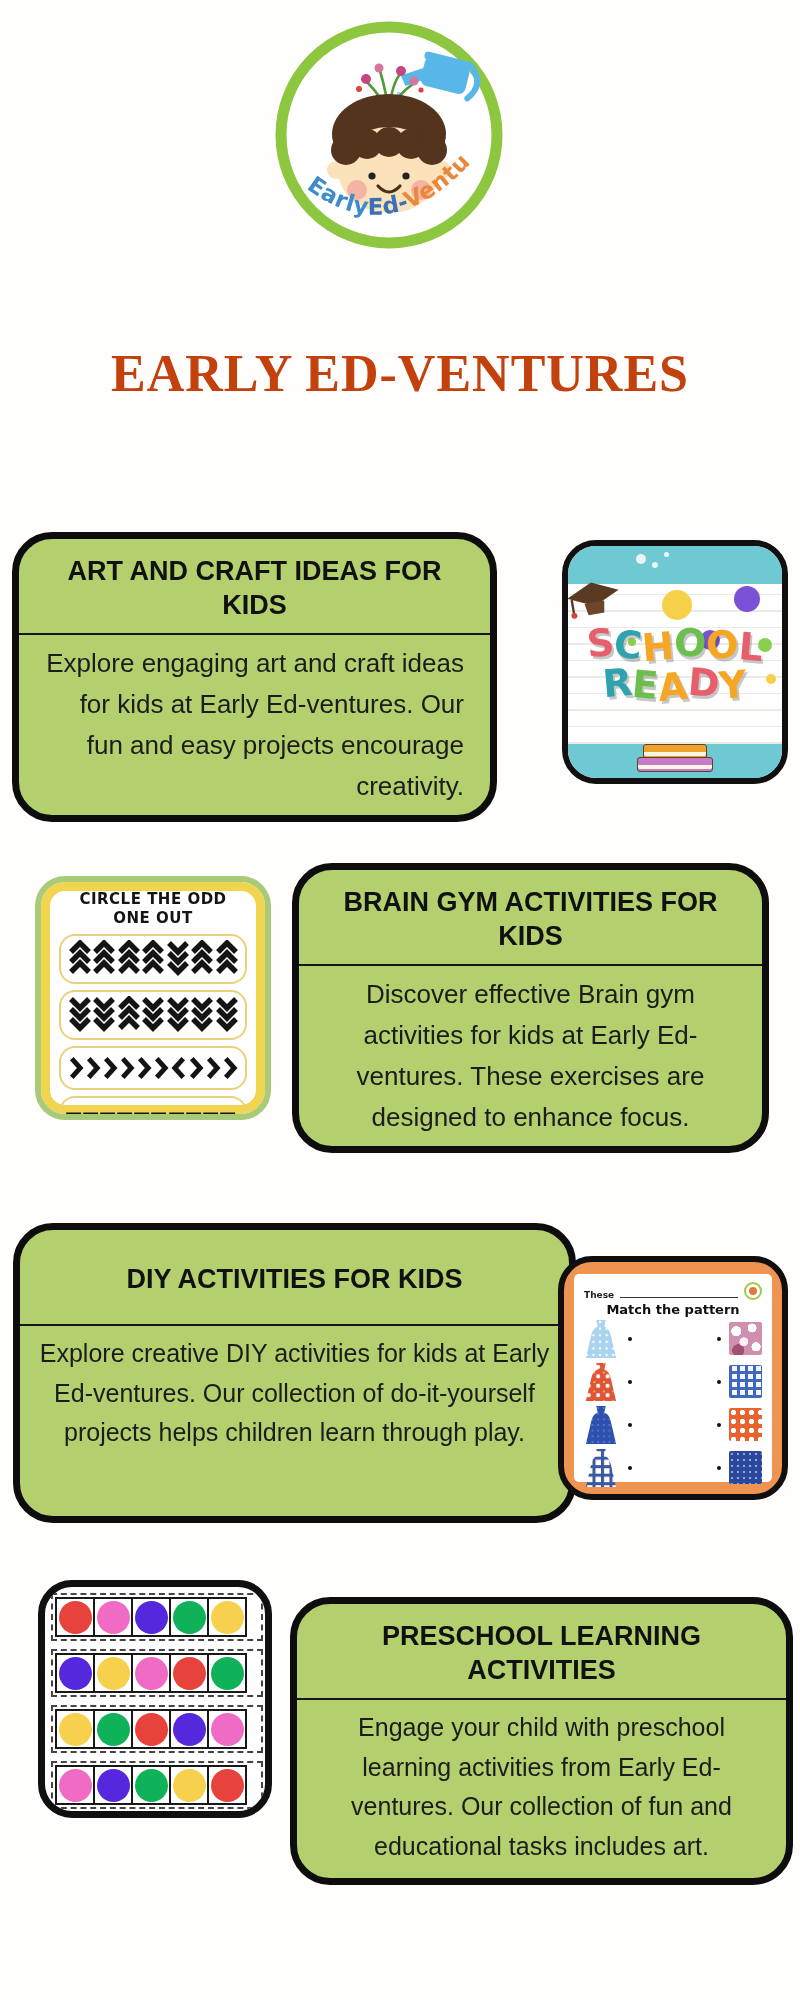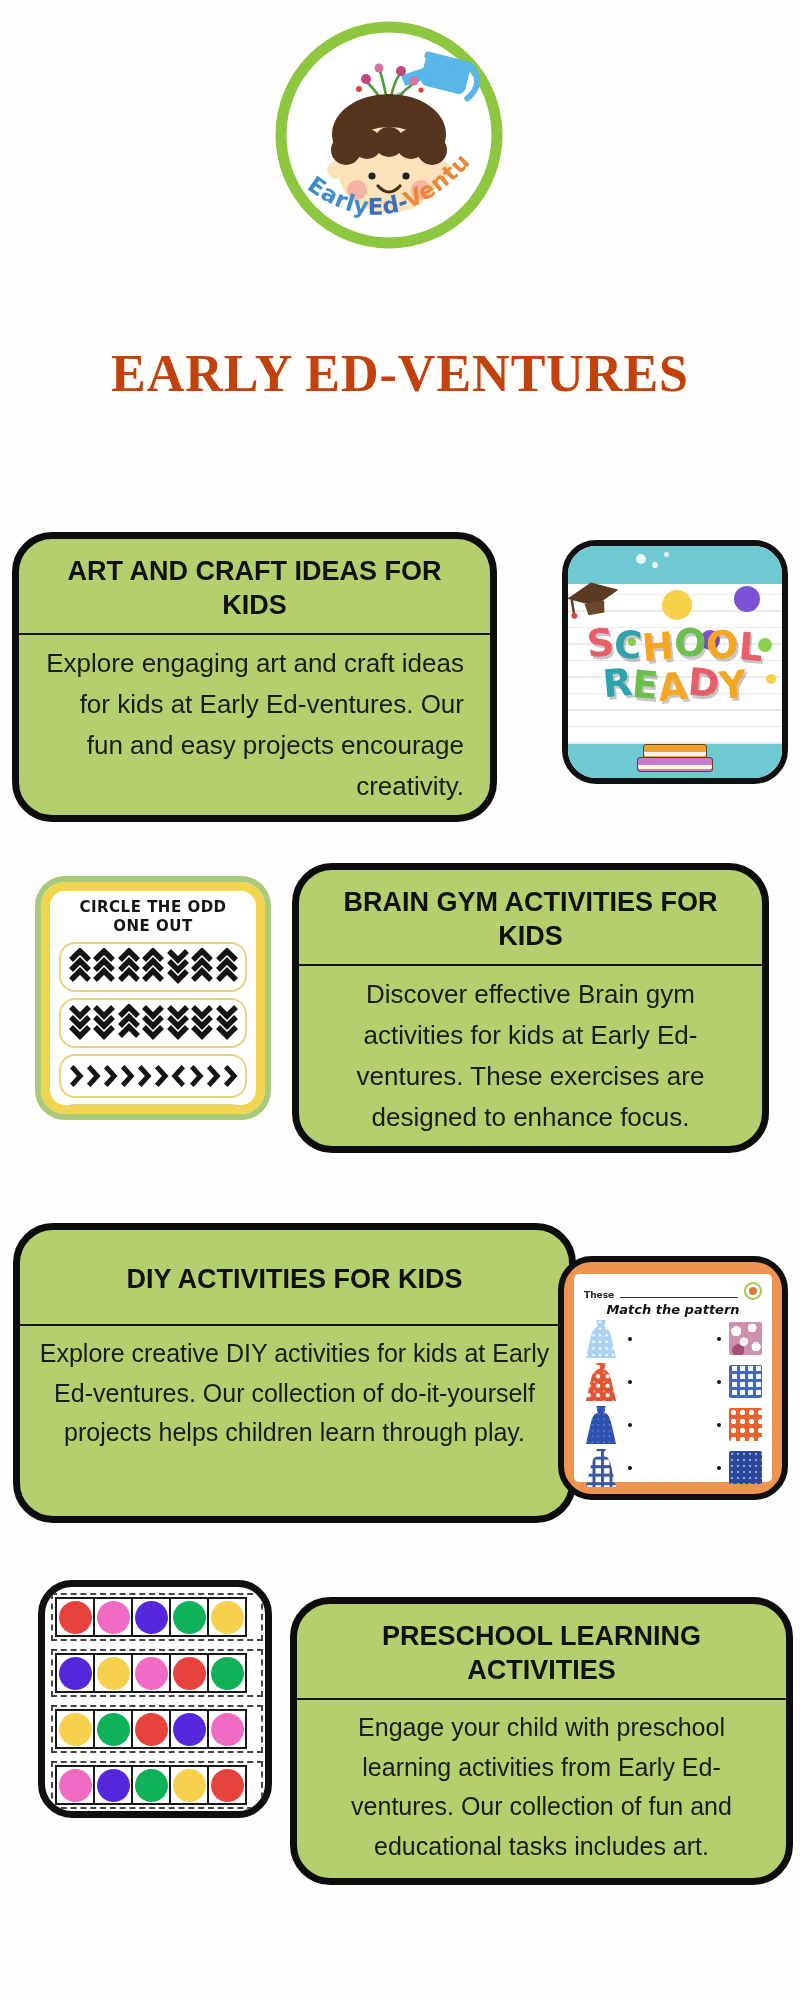--- a/index.html
+++ b/index.html
@@ -46,42 +46,42 @@
   .gradcap{position:absolute;left:-4px;top:32px;z-index:4;transform:rotate(-10deg);}
   .books{position:absolute;left:0;right:0;bottom:6px;z-index:4;display:flex;flex-direction:column;align-items:center;}
   .book{border-radius:3px;border:1.5px solid #5d4424;box-sizing:border-box;}
   .book .pages{height:4px;background:#fdf6e2;border-radius:0 0 2px 2px;margin-top:7px;}
   .book.b1{width:64px;height:15px;background:#f0a22e;}
   .book.b2{width:76px;height:15px;background:#c77bc9;margin-top:-2px;}
 
   
   .tile-odd{left:35px;top:876px;width:236px;height:244px;background:#ffffff;
     border:6px solid #a9cb79;border-radius:30px;box-shadow:inset 0 0 0 9px #f2d54f;
-    padding:16px 18px 0;}
+    padding:8px 18px 0;}
   .odd-title{font-family:"DejaVu Sans", sans-serif;font-weight:800;font-size:15px;line-height:1.25;
     text-align:center;color:#151515;letter-spacing:.5px;}
   .odd-strip{margin-top:6px;border:2px solid #e9d27c;border-radius:16px;display:flex;align-items:center;
     justify-content:space-evenly;padding:0 6px;}
   .odd-strip.stack{height:46px;}
   .odd-strip.single{height:40px;}
   .odd-strip.partial{height:40px;}
   .odd-strip.partial svg{transform:rotate(-48deg);}
 
   
   .tile-match{left:558px;top:1256px;width:230px;height:244px;background:#ef9350;
     border:6px solid #0f0f0f;border-radius:34px;padding:12px 10px;}
   .sheet{background:#ffffff;border-radius:5px;height:100%;box-sizing:border-box;padding:8px 10px;position:relative;}
   .name-row{display:flex;align-items:flex-end;height:18px;}
   .name-label{font-family:"DejaVu Sans", sans-serif;font-weight:800;font-size:9px;color:#222;}
   .name-line{flex:1;border-bottom:1.5px solid #333;margin:0 6px 2px 6px;}
   .mini-logo{width:18px;height:18px;border-radius:50%;border:2px solid #a3c84a;box-sizing:border-box;
     display:flex;align-items:center;justify-content:center;}
   .mini-logo i{width:8px;height:8px;border-radius:50%;background:#e2793a;display:block;}
   .match-title{font-family:"DejaVu Sans", sans-serif;font-weight:800;font-size:13px;color:#111;
-    text-align:center;margin-top:2px;font-style:italic;}
+    text-align:center;margin-top:2px;}
   .mrow{display:flex;align-items:center;height:43px;}
   .mdot{width:4px;height:4px;border-radius:50%;background:#111;}
   .mdot.left{margin-left:10px;}
   .mdot.right{margin-right:8px;}
   .mspacer{flex:1;}
   .sw{width:33px;height:33px;border-radius:2px;}
   .sw-marble-pink{background:
     radial-gradient(circle at 22% 28%, #ffffff 0 14%, rgba(255,255,255,0) 15%),
     radial-gradient(circle at 70% 18%, #ffffff 0 12%, rgba(255,255,255,0) 13%),
     radial-gradient(circle at 45% 60%, rgba(255,255,255,.85) 0 16%, rgba(255,255,255,0) 17%),

